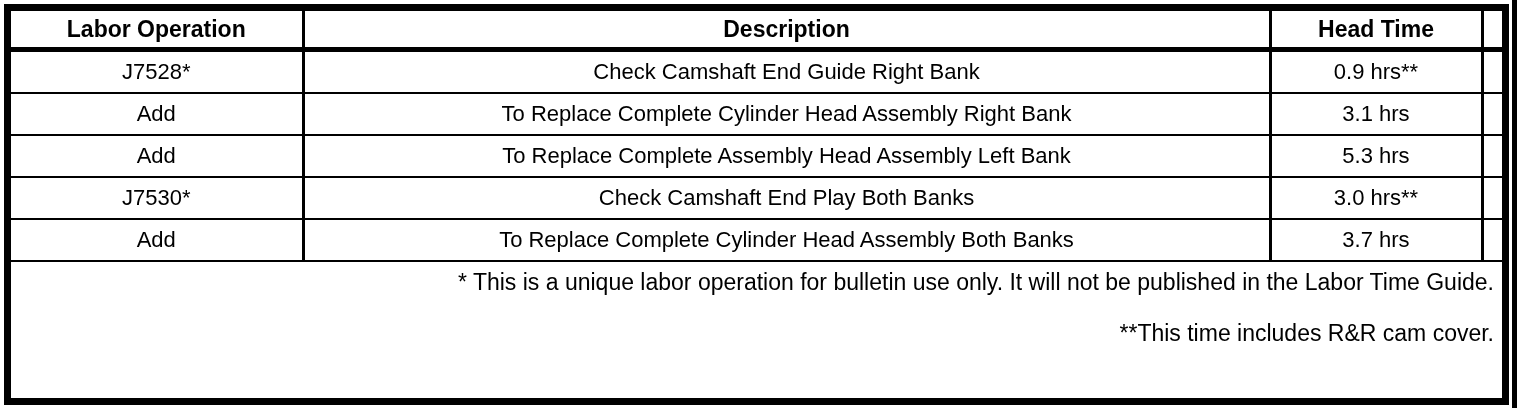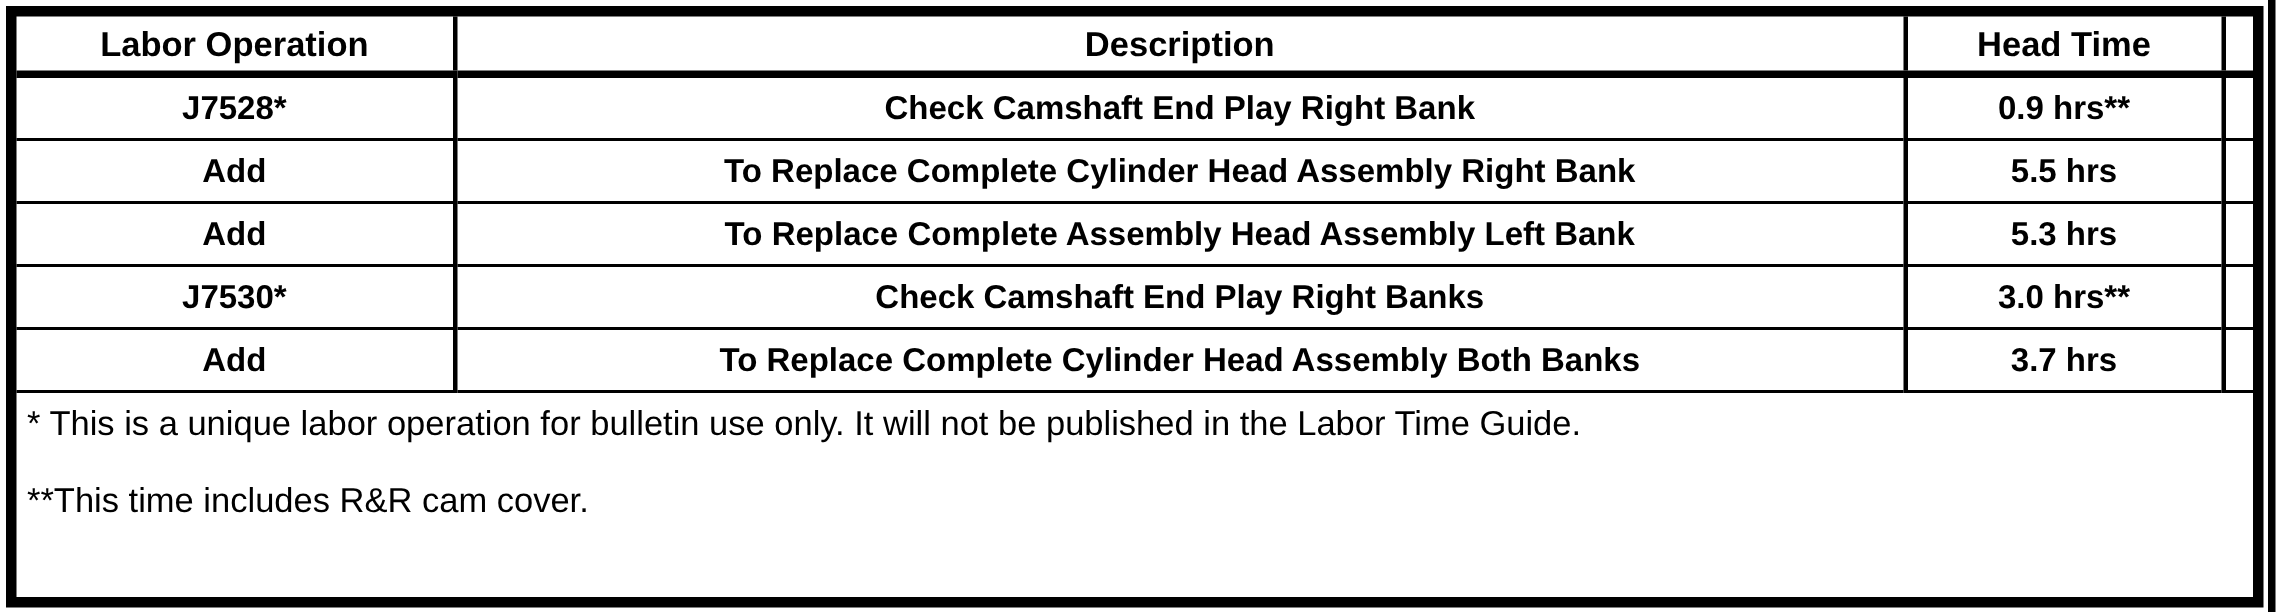--- a/index.html
+++ b/index.html
@@ -58,38 +58,38 @@
   .labor-table th {
     height: 36px;
     font-size: 23px;
     font-weight: bold;
     border-top: 0;
     border-bottom: 5px solid #000000;
   }
   .labor-table td.data-cell {
     height: 40px;
     font-size: 22px;
-    font-weight: bold;
+    font-weight: normal;
   }
   .labor-table th:first-child,
   .labor-table td:first-child { border-left: 0; }
   .labor-table th:last-child,
   .labor-table td:last-child  { border-right: 0; }
 
   .labor-table td.footnote-cell {
     border: 0;
     border-top: 2px solid #000000;
     height: 91px;
     text-align: left;
     vertical-align: top;
     padding: 7px 8px 0 7px;
     font-size: 23px;
     white-space: normal;
   }
-  .footnote-line { margin: 0; }
+  .footnote-line { margin: 0; text-align: right; }
   .footnote-line + .footnote-line { margin-top: 24px; }
 </style>
 </head>
 <body>
 
 <div class="frame">
   <table class="labor-table">
     <colgroup>
       <col class="c-op">
       <col class="c-desc">
@@ -100,39 +100,39 @@
       <tr>
         <th>Labor Operation</th>
         <th>Description</th>
         <th>Head Time</th>
         <th></th>
       </tr>
     </thead>
     <tbody>
       <tr>
         <td class="data-cell">J7528*</td>
-        <td class="data-cell">Check Camshaft End Play Right Bank</td>
+        <td class="data-cell">Check Camshaft End Guide Right Bank</td>
         <td class="data-cell">0.9 hrs**</td>
         <td class="data-cell"></td>
       </tr>
       <tr>
         <td class="data-cell">Add</td>
         <td class="data-cell">To Replace Complete Cylinder Head Assembly Right Bank</td>
-        <td class="data-cell">5.5 hrs</td>
+        <td class="data-cell">3.1 hrs</td>
         <td class="data-cell"></td>
       </tr>
       <tr>
         <td class="data-cell">Add</td>
         <td class="data-cell">To Replace Complete Assembly Head Assembly Left Bank</td>
         <td class="data-cell">5.3 hrs</td>
         <td class="data-cell"></td>
       </tr>
       <tr>
         <td class="data-cell">J7530*</td>
-        <td class="data-cell">Check Camshaft End Play Right Banks</td>
+        <td class="data-cell">Check Camshaft End Play Both Banks</td>
         <td class="data-cell">3.0 hrs**</td>
         <td class="data-cell"></td>
       </tr>
       <tr>
         <td class="data-cell">Add</td>
         <td class="data-cell">To Replace Complete Cylinder Head Assembly Both Banks</td>
         <td class="data-cell">3.7 hrs</td>
         <td class="data-cell"></td>
       </tr>
       <tr>

